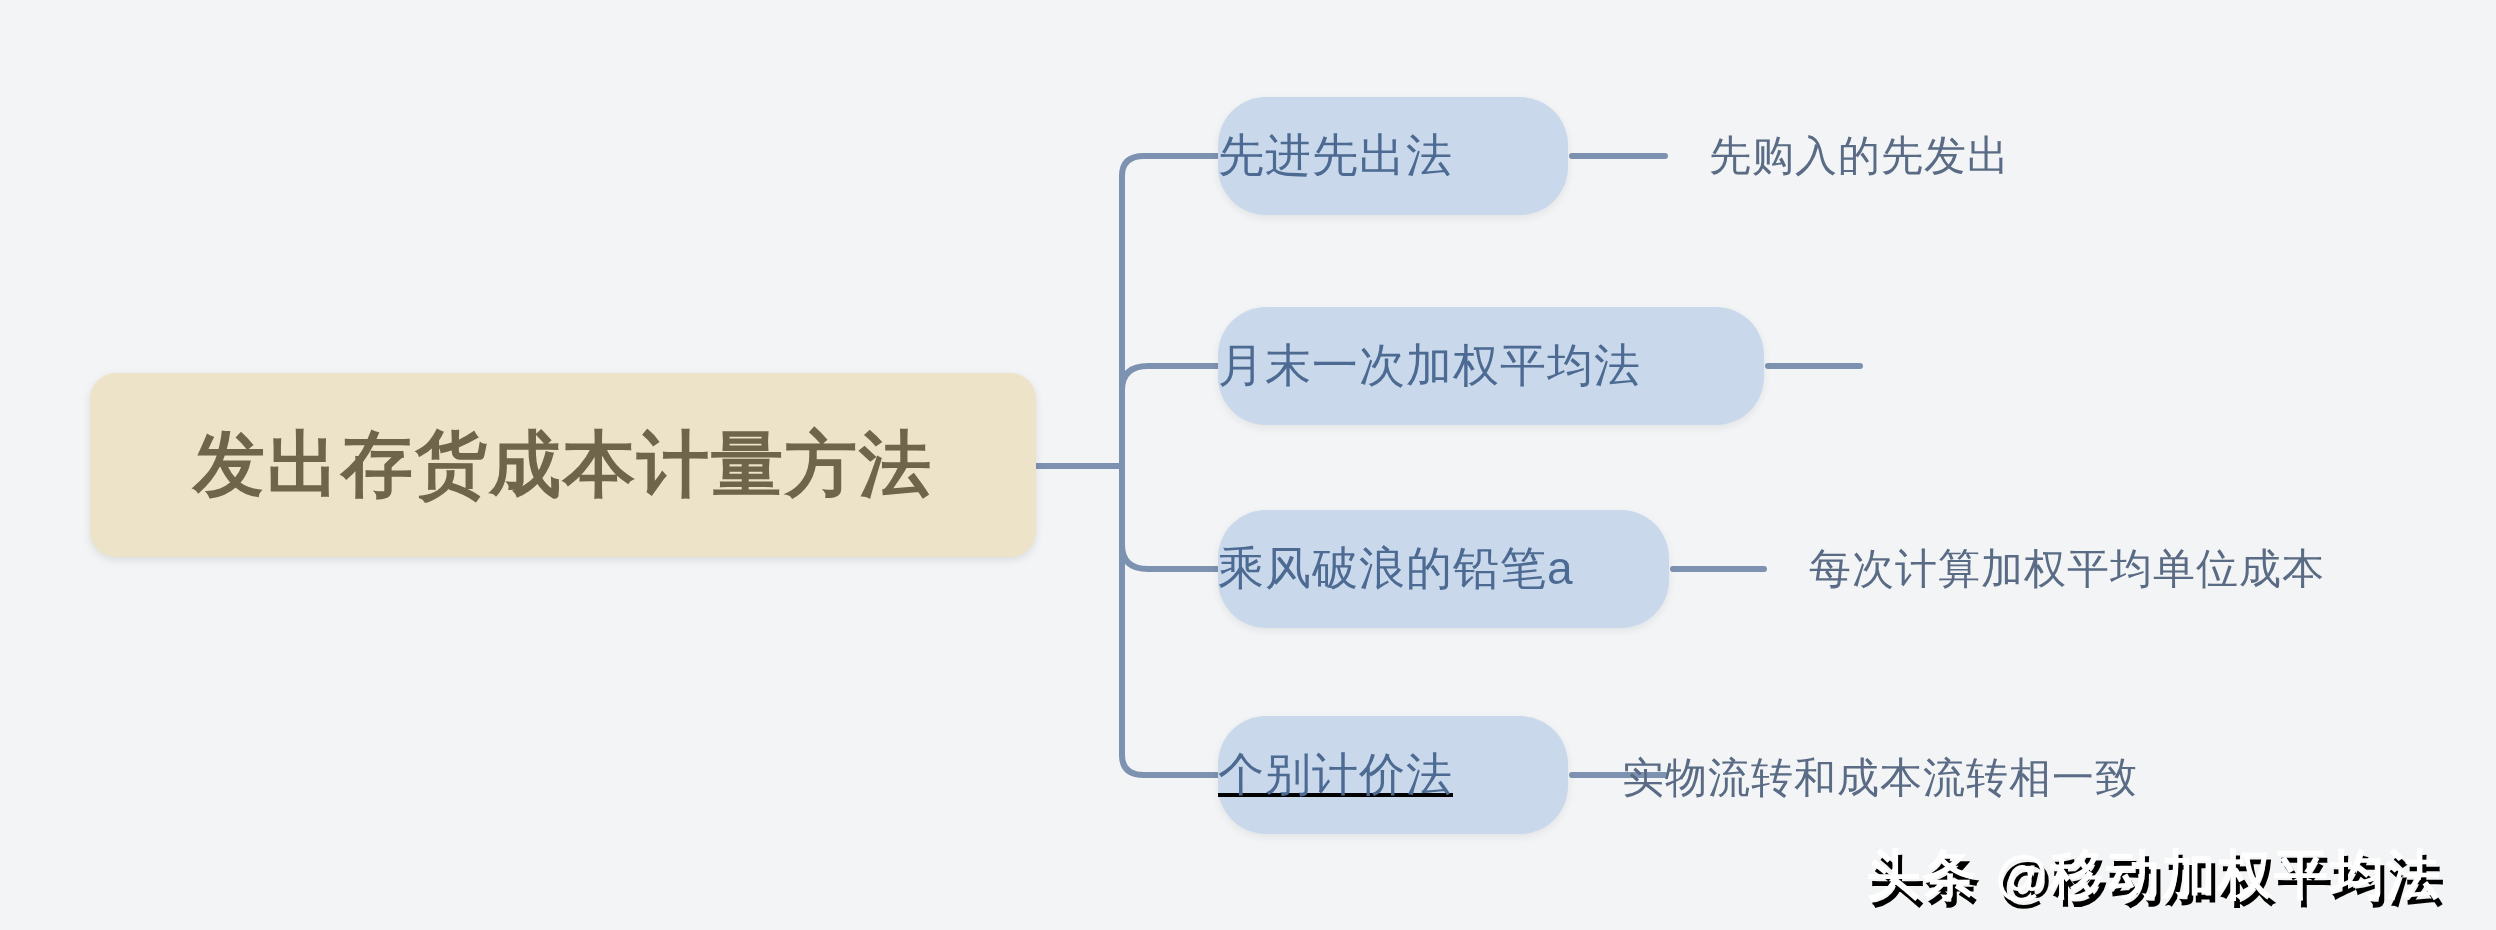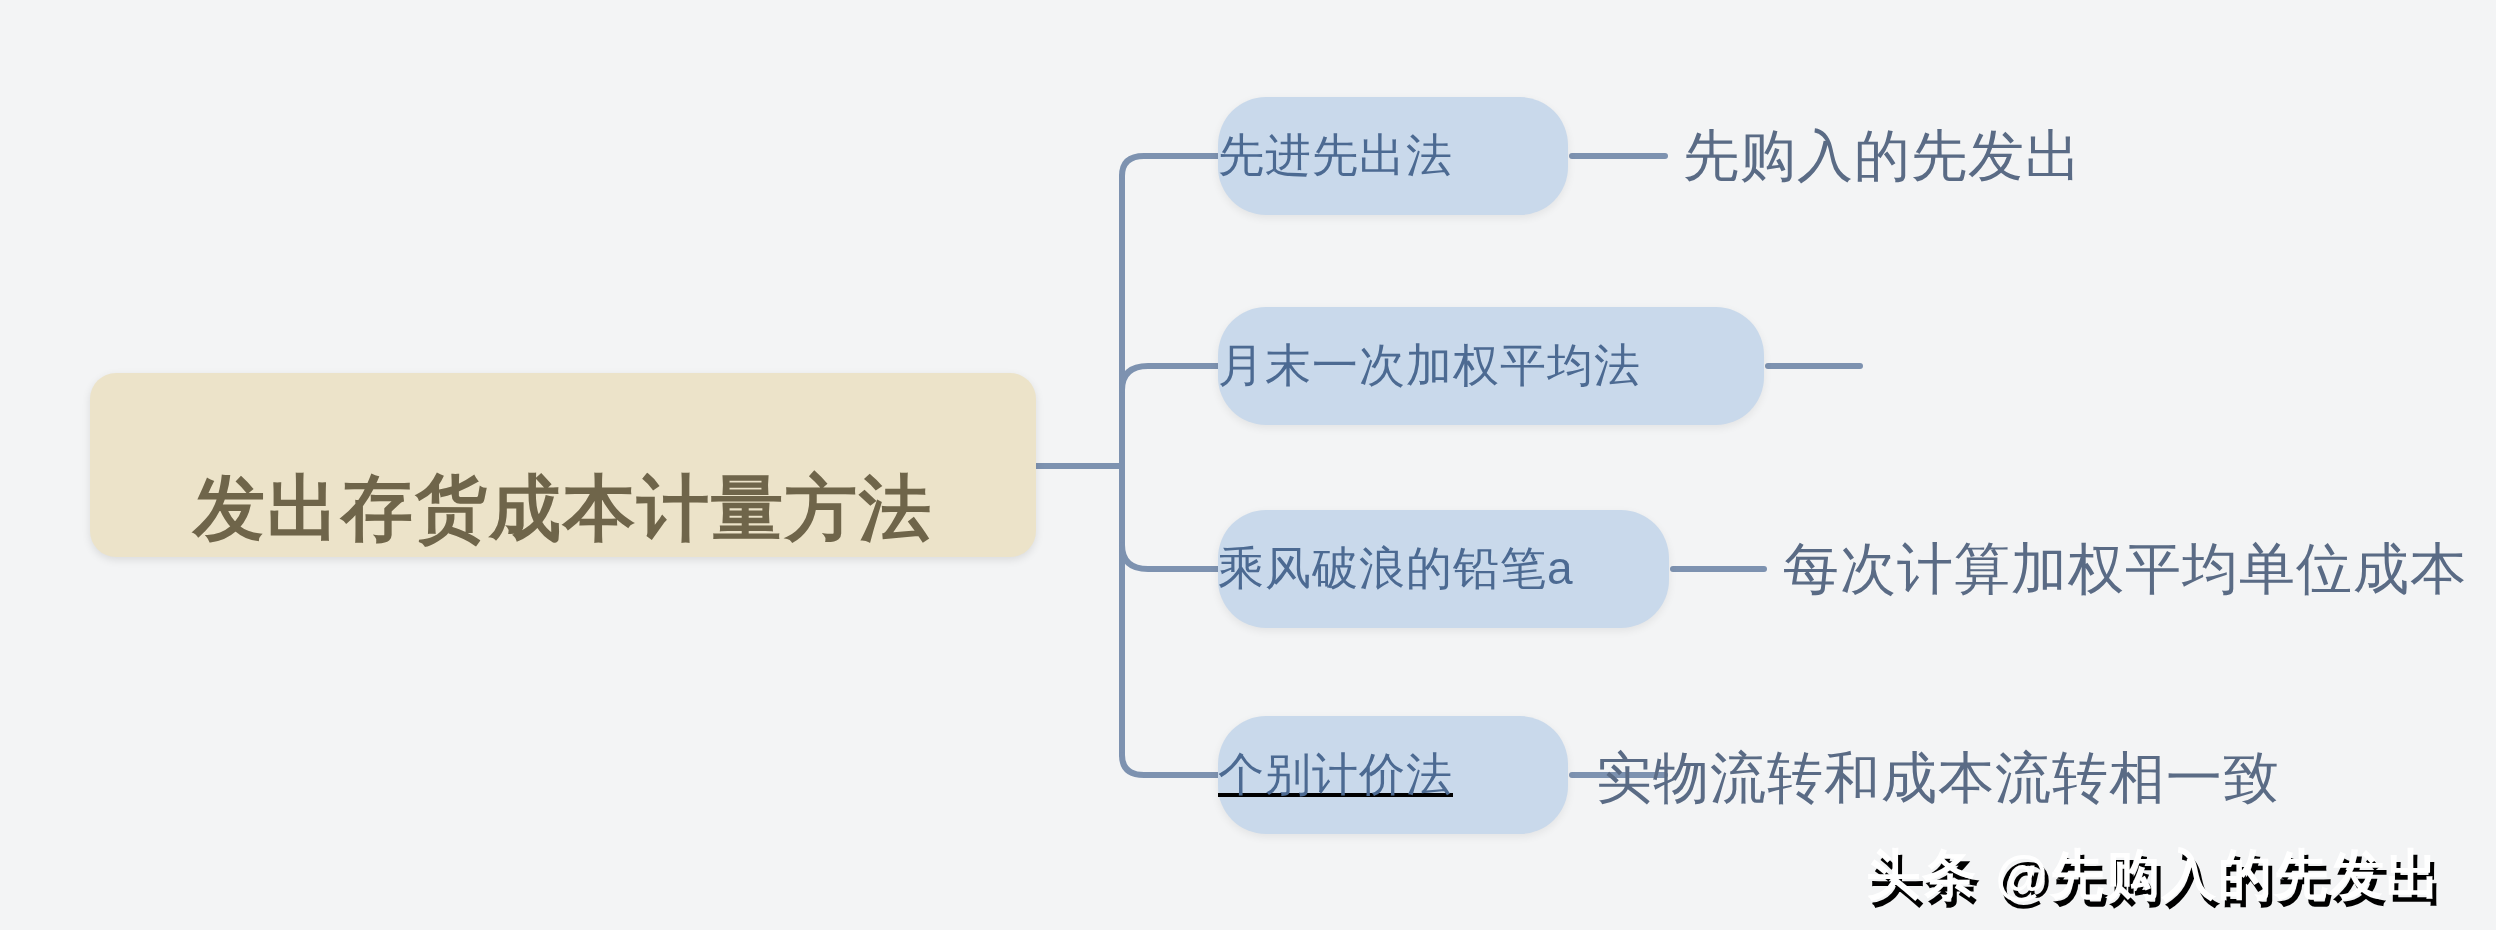--- a/index.html
+++ b/index.html
@@ -38,21 +38,21 @@
     stroke-linecap: round;
     stroke-linejoin: round;
   }
   .root-node {
     position: absolute;
     left: 90px; top: 373px;
     width: 946px; height: 184px;
     background: var(--root-fill);
     border-radius: 26px;
     display: flex;
-    align-items: flex-end;
+    align-items: center;
     justify-content: center;
     box-shadow: 0 3px 8px rgba(0,0,0,0.10);
   }
   .root-node .label {
     font-size: 72px;
     font-weight: bold;
     letter-spacing: 2px;
     color: var(--root-text-color);
   }
   .branch-node {
@@ -70,25 +70,26 @@
     font-weight: 500;
     letter-spacing: 1px;
     color: var(--branch-text-color);
   }
   .branch-1 { left: 1218px; top: 97px;  width: 350px; }
   .branch-2 { left: 1218px; top: 307px; width: 546px; }
   .branch-3 { left: 1218px; top: 510px; width: 451px; }
   .branch-4 { left: 1218px; top: 716px; width: 350px; text-decoration: underline; }
   .leaf-note {
     position: absolute;
-    font-size: 56px;
+    font-size: 42px;
     line-height: 60px;
     letter-spacing: 1px;
     color: var(--leaf-text-color);
     white-space: nowrap;
+    margin-left: 26px;
   }
   .note-1 { left: 1683px; top: 126px; }
   .note-2 { left: 1879px; top: 336px; }
   .note-3 { left: 1783px; top: 539px; }
   .note-4 { left: 1596px; top: 748px; }
   .watermark {
     position: absolute;
     right: 54px;
     bottom: 18px;
     font-size: 54px;
@@ -133,15 +134,15 @@
   <div class="branch-node branch-3">
     <span class="label">乘风破浪的铅笔a</span>
   </div>
   <div class="leaf-note note-3">每次计算加权平均单位成本</div>
 
   <div class="branch-node branch-4">
     <span class="label">个别计价法</span>
   </div>
   <div class="leaf-note note-4">实物流转和成本流转相一致</div>
 
-  <div class="watermark">头条 @先购入的先发出</div>
+  <div class="watermark">头条 @移动加权平均法</div>
 
 </div>
 
 </body></html>

